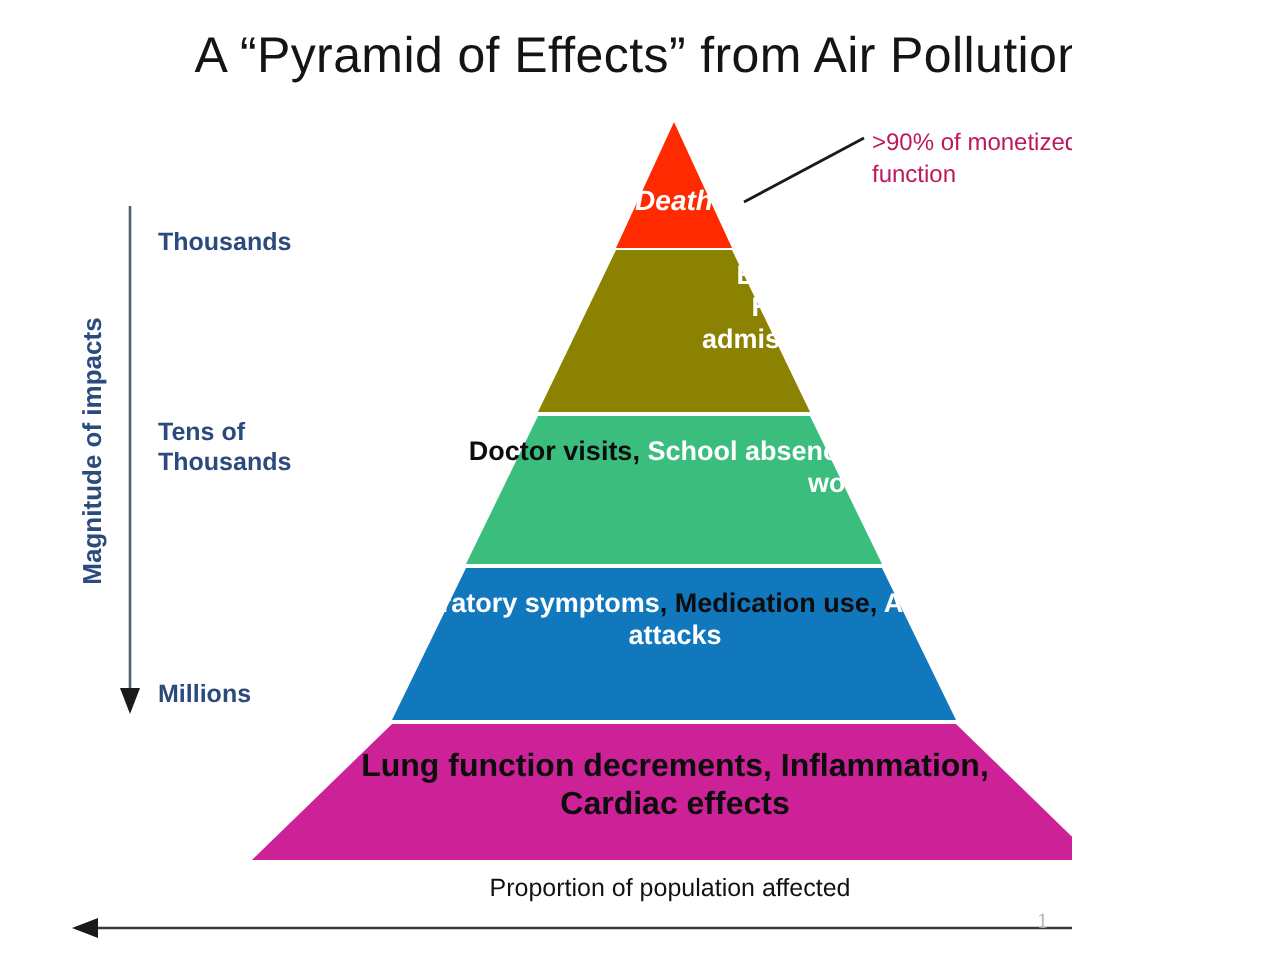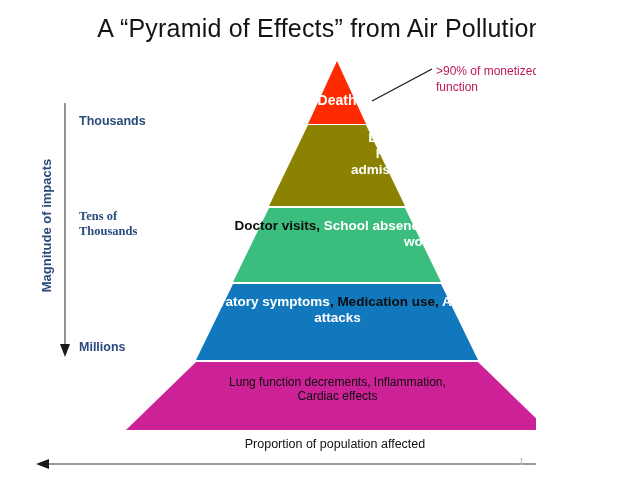--- a/index.html
+++ b/index.html
@@ -45,37 +45,37 @@
   .tier-label {
     position: absolute;
     text-align: center;
     line-height: 1.18;
     pointer-events: none;
   }
   .tier-label span { white-space: normal; }
 
   #tier-death-label {
     left: 287px; top: 92px; width: 100px;
-    font-size: 14px; font-weight: bold; color: #ffffff;
+    font-size: 14px; font-weight: bold; color: #ffffff; font-style: italic;
   }
   #tier-er-label {
     left: 245px; top: 130px; width: 184px;
     font-size: 13.5px; font-weight: bold; color: #ffffff; text-align: right;
   }
   #tier-doctor-label {
     left: 205px; top: 218px; width: 265px;
     font-size: 13.5px; font-weight: bold; text-align: right;
   }
   #tier-resp-label {
     left: 175px; top: 294px; width: 325px;
     font-size: 13.5px; font-weight: bold;
   }
   #tier-lung-label {
     left: 135px; top: 375px; width: 405px;
-    font-size: 12px; font-weight: normal; color: #0d0d0d;
+    font-size: 16px; font-weight: bold; color: #0d0d0d;
   }
   .txt-white { color: #ffffff; }
   .txt-black { color: #0d0d0d; }
 
   
   #left-axis-title {
     position: absolute;
     left: -44px;
     top: 218px;
     width: 180px;
@@ -88,21 +88,21 @@
   }
   .mag-label {
     position: absolute;
     text-align: left;
     font-size: 12.5px;
     font-weight: bold;
     color: #2b4a7d;
     line-height: 1.2;
   }
   #mag-thousands      { left: 79px;  top: 114px; width: 120px; }
-  #mag-tens-thousands { left: 79px;  top: 209px; width: 100px; font-family: Liberation Serif, serif; }
+  #mag-tens-thousands { left: 79px;  top: 209px; width: 100px; }
   #mag-millions       { left: 79px;  top: 316px; width: 120px; margin-top: 24px; }
 
   
   #right-axis-title {
     position: absolute;
     left: 524px;
     top: 226px;
     width: 180px;
     text-align: center;
     transform: rotate(90deg);

